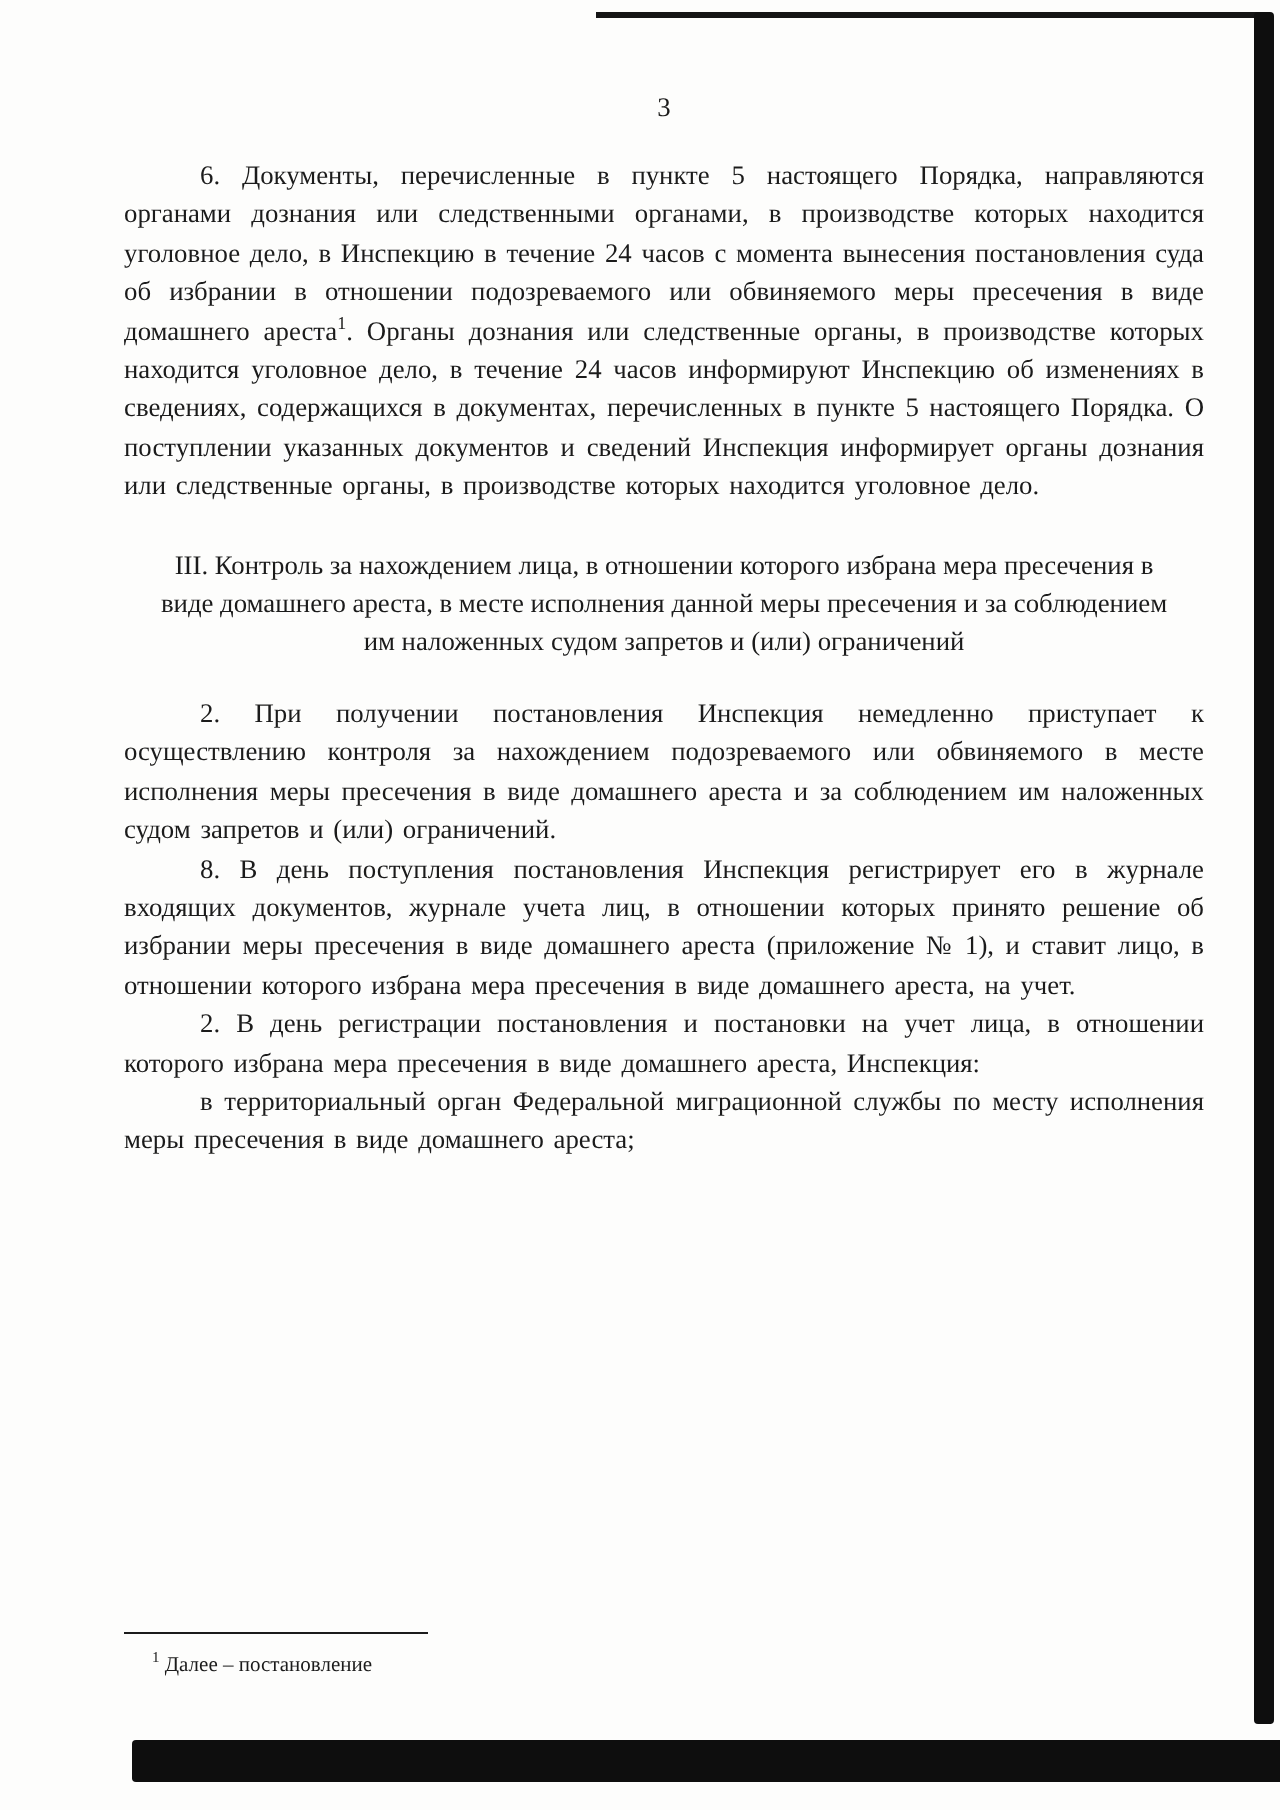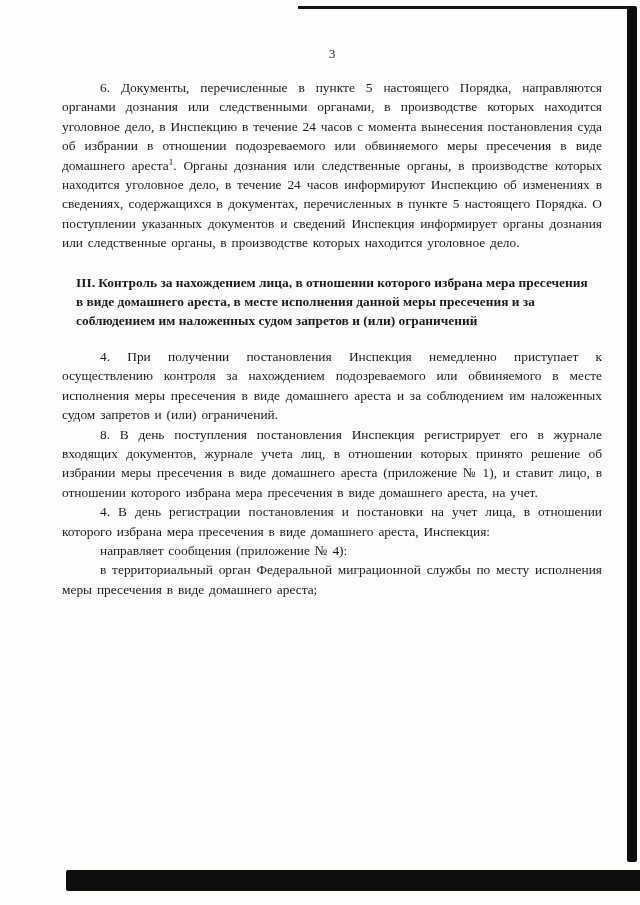--- a/index.html
+++ b/index.html
@@ -60,21 +60,22 @@
     font-size: 13.4px;
     line-height: 19.4px;
     text-align: justify;
     text-indent: 38px;
     word-spacing: 1.5px;
   }
   h3.heading {
     margin: 20px 14px 16px 14px;
     font-size: 13.4px;
     line-height: 19.4px;
-    font-weight: bold;
+    text-align: center;
+    font-weight: normal;
   }
   sup.fn-ref {
     font-size: 9px;
     line-height: 0;
     vertical-align: super;
   }
   .footnote-area {
     position: absolute;
     left: 62px;
     top: 816px;
@@ -106,22 +107,25 @@
   <div class="scan-bar-bottom"></div>
 
   <div class="content">
 
     <div class="page-number">3</div>
 
     <p class="para"><span>6. Документы, перечисленные в пункте 5 настоящего Порядка, направляются органами дознания или следственными органами, в производстве которых находится уголовное дело, в Инспекцию в течение 24 часов с момента вынесения постановления суда об избрании в отношении подозреваемого или обвиняемого меры пресечения в виде домашнего ареста</span><sup class="fn-ref">1</sup><span>. Органы дознания или следственные органы, в производстве которых находится уголовное дело, в течение 24 часов информируют Инспекцию об изменениях в сведениях, содержащихся в документах, перечисленных в пункте 5 настоящего Порядка. О поступлении указанных документов и сведений Инспекция информирует органы дознания или следственные органы, в производстве которых находится уголовное дело.</span></p>
 
     <h3 class="heading">III. Контроль за нахождением лица, в отношении которого избрана мера пресечения в виде домашнего ареста, в месте исполнения данной меры пресечения и за соблюдением им наложенных судом запретов и (или) ограничений</h3>
 
-    <p class="para">4. При получении постановления Инспекция немедленно приступает к осуществлению контроля за нахождением подозреваемого или обвиняемого в месте исполнения меры пресечения в виде домашнего ареста и за соблюдением им наложенных судом запретов и (или) ограничений.</p>
+    <p class="para">2. При получении постановления Инспекция немедленно приступает к осуществлению контроля за нахождением подозреваемого или обвиняемого в месте исполнения меры пресечения в виде домашнего ареста и за соблюдением им наложенных судом запретов и (или) ограничений.</p>
     <p class="para">8. В день поступления постановления Инспекция регистрирует его в журнале входящих документов, журнале учета лиц, в отношении которых принято решение об избрании меры пресечения в виде домашнего ареста (приложение № 1), и ставит лицо, в отношении которого избрана мера пресечения в виде домашнего ареста, на учет.</p>
-    <p class="para">4. В день регистрации постановления и постановки на учет лица, в отношении которого избрана мера пресечения в виде домашнего ареста, Инспекция:</p>
-    <p class="para">направляет сообщения (приложение № 4):</p>
+    <p class="para">2. В день регистрации постановления и постановки на учет лица, в отношении которого избрана мера пресечения в виде домашнего ареста, Инспекция:</p>
     <p class="para">в территориальный орган Федеральной миграционной службы по месту исполнения меры пресечения в виде домашнего ареста;</p>
 
   </div>
 
+  <div class="footnote-area">
+    <div class="footnote-rule"></div>
+    <p class="footnote"><sup>1</sup> <span>Далее – постановление</span></p>
+  </div>
 
 </div>
 
 </body></html>

